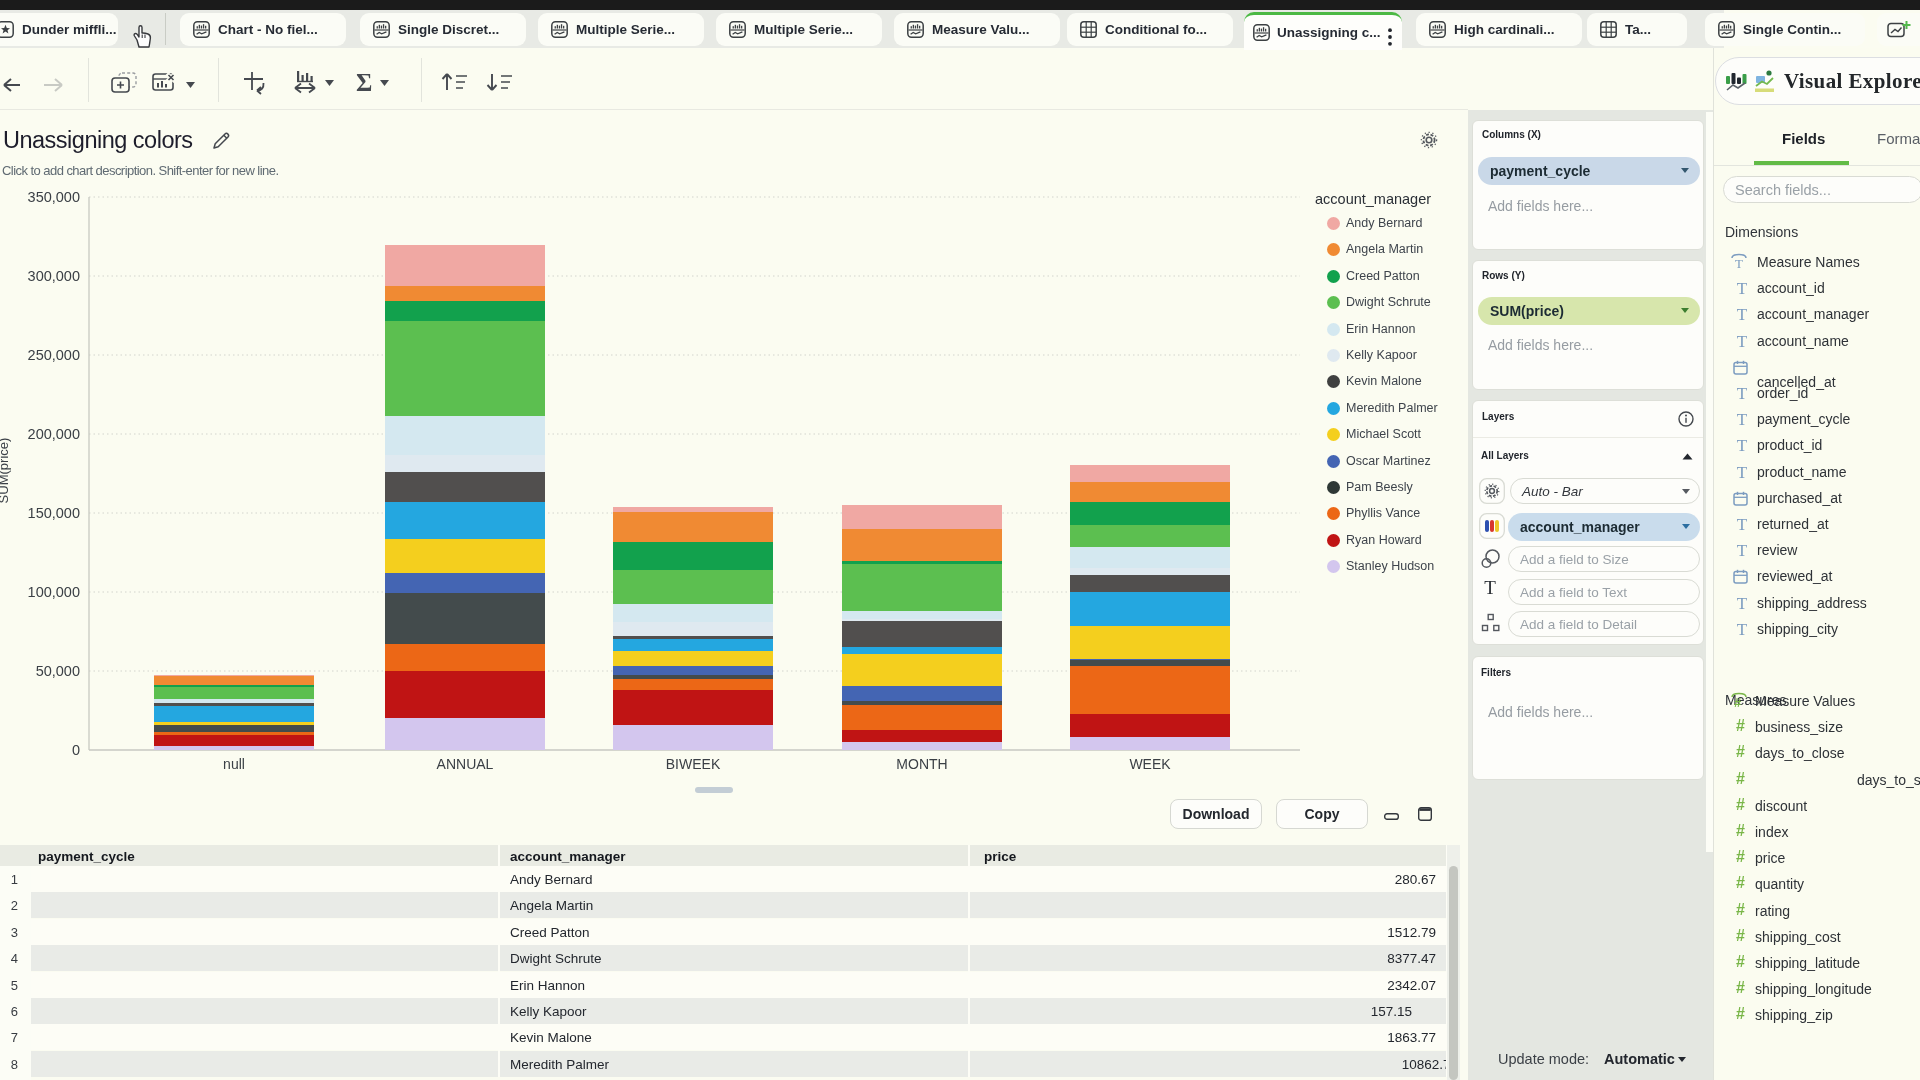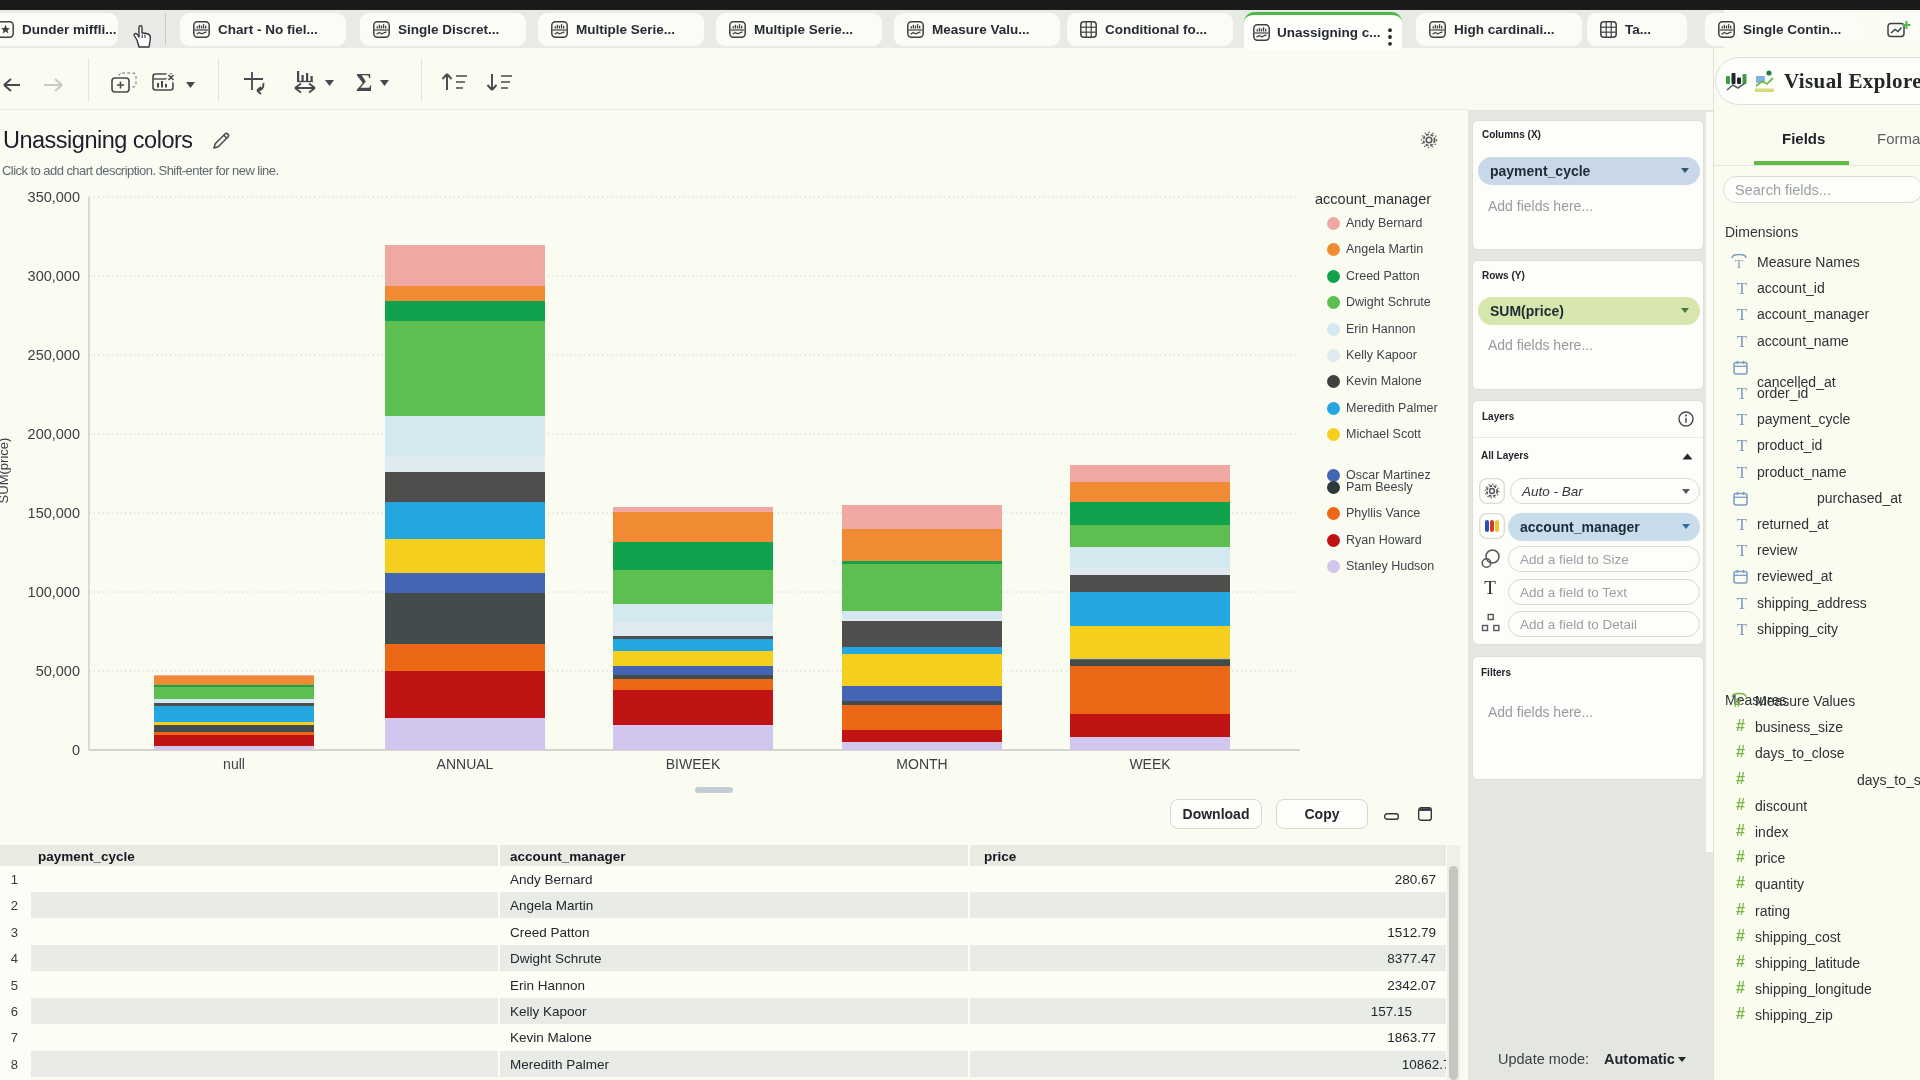--- a/index.html
+++ b/index.html
@@ -325,21 +325,21 @@
 <div class="abs legend-title">account_manager</div>
 <div class="litem" style="top:216px;"><span class="ldot" style="background:#f0a8a3;"></span>Andy Bernard</div>
 <div class="litem" style="top:242px;"><span class="ldot" style="background:#f08a33;"></span>Angela Martin</div>
 <div class="litem" style="top:269px;"><span class="ldot" style="background:#12a14d;"></span>Creed Patton</div>
 <div class="litem" style="top:295px;"><span class="ldot" style="background:#5cbf50;"></span>Dwight Schrute</div>
 <div class="litem" style="top:322px;"><span class="ldot" style="background:#d4e8f0;"></span>Erin Hannon</div>
 <div class="litem" style="top:348px;"><span class="ldot" style="background:#dfe9f0;"></span>Kelly Kapoor</div>
 <div class="litem" style="top:374px;"><span class="ldot" style="background:#3f4040;"></span>Kevin Malone</div>
 <div class="litem" style="top:401px;"><span class="ldot" style="background:#24a7e0;"></span>Meredith Palmer</div>
 <div class="litem" style="top:427px;"><span class="ldot" style="background:#f4cf1e;"></span>Michael Scott</div>
-<div class="litem" style="top:468px;"><span class="ldot" style="background:#4465b3;"></span>Oscar Martinez</div>
+<div class="litem" style="top:454px;"><span class="ldot" style="background:#4465b3;"></span>Oscar Martinez</div>
 <div class="litem" style="top:480px;"><span class="ldot" style="background:#2e3836;"></span>Pam Beesly</div>
 <div class="litem" style="top:506px;"><span class="ldot" style="background:#ec6716;"></span>Phyllis Vance</div>
 <div class="litem" style="top:533px;"><span class="ldot" style="background:#c01414;"></span>Ryan Howard</div>
 <div class="litem" style="top:559px;"><span class="ldot" style="background:#d3c6ee;"></span>Stanley Hudson</div>
 <div class="abs" style="left:695px; top:787px; width:38px; height:6px; border-radius:3px; background:#c3cdd5;"></div>
 <div class="btn" style="left:1170px; top:799px; width:92px;">Download</div>
 <div class="btn" style="left:1276px; top:799px; width:92px;">Copy</div>
 <svg class="abs" style="left:1384px; top:813px;" width="15" height="7" viewBox="0 0 15 7">
     <rect x="0.7" y="0.7" width="13.6" height="5.6" rx="2.4" fill="none" stroke="#33373d" stroke-width="1.4"></rect>
   </svg>
@@ -493,21 +493,21 @@
 <div class="abs" style="left:1735px; top:436.3999999999999px; width:14px; font-family:'Liberation Serif',serif; font-size:17px; color:#7c9cc0; text-align:center;">T</div>
 <div class="fitem" style="left:1757px; top:437.3999999999999px;">product_id</div>
 <div class="abs" style="left:1735px; top:462.5999999999999px; width:14px; font-family:'Liberation Serif',serif; font-size:17px; color:#7c9cc0; text-align:center;">T</div>
 <div class="fitem" style="left:1757px; top:463.5999999999999px;">product_name</div>
 <svg class="abs" style="left:1733px; top:490.7999999999999px;" width="15" height="15" viewBox="0 0 15 15">
     <rect x="1" y="2.5" width="13" height="11.5" rx="2" fill="none" stroke="#7c9cc0" stroke-width="1.5"></rect>
     <line x1="4.5" y1="0.8" x2="4.5" y2="4" stroke="#7c9cc0" stroke-width="1.5"></line>
     <line x1="10.5" y1="0.8" x2="10.5" y2="4" stroke="#7c9cc0" stroke-width="1.5"></line>
     <line x1="1" y1="6.3" x2="14" y2="6.3" stroke="#7c9cc0" stroke-width="1.3"></line>
   </svg>
-<div class="fitem" style="left:1817px; top:489.7999999999999px;">purchased_at</div>
+<div class="fitem" style="left:1757px; top:489.7999999999999px;">purchased_at</div>
 <div class="abs" style="left:1735px; top:514.9999999999999px; width:14px; font-family:'Liberation Serif',serif; font-size:17px; color:#7c9cc0; text-align:center;">T</div>
 <div class="fitem" style="left:1757px; top:515.9999999999999px;">returned_at</div>
 <div class="abs" style="left:1735px; top:541.1999999999999px; width:14px; font-family:'Liberation Serif',serif; font-size:17px; color:#7c9cc0; text-align:center;">T</div>
 <div class="fitem" style="left:1757px; top:542.1999999999999px;">review</div>
 <svg class="abs" style="left:1733px; top:569.4px;" width="15" height="15" viewBox="0 0 15 15">
     <rect x="1" y="2.5" width="13" height="11.5" rx="2" fill="none" stroke="#7c9cc0" stroke-width="1.5"></rect>
     <line x1="4.5" y1="0.8" x2="4.5" y2="4" stroke="#7c9cc0" stroke-width="1.5"></line>
     <line x1="10.5" y1="0.8" x2="10.5" y2="4" stroke="#7c9cc0" stroke-width="1.5"></line>
     <line x1="1" y1="6.3" x2="14" y2="6.3" stroke="#7c9cc0" stroke-width="1.3"></line>
   </svg>

